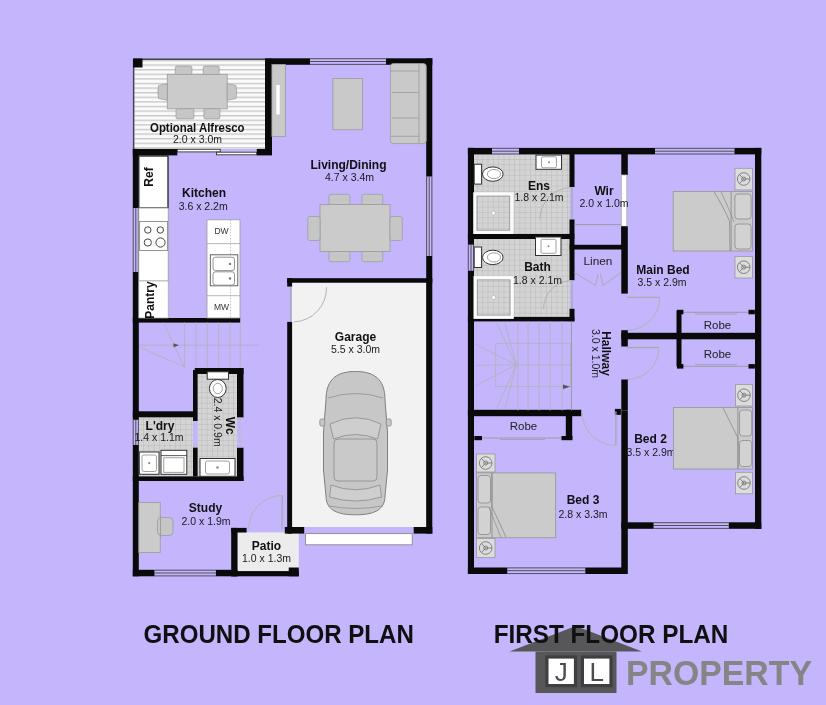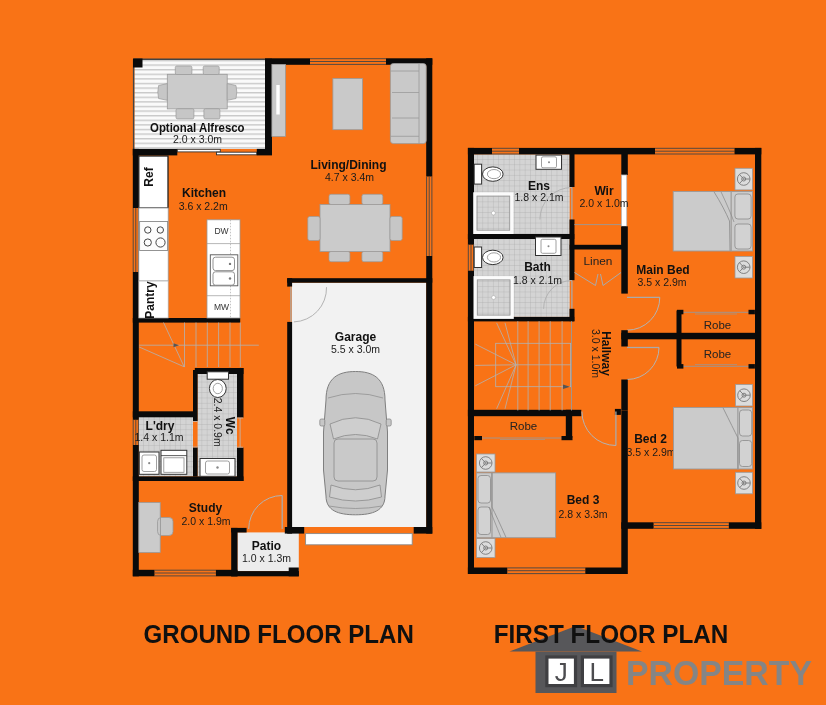--- a/index.html
+++ b/index.html
@@ -1,16 +1,16 @@
 <!DOCTYPE html>
 <html><head>
 <meta charset="utf-8">
 <style>
 html,body{margin:0;padding:0;background:#fff;-webkit-font-smoothing:antialiased;}
-#page{position:relative;width:826px;height:705px;background:#f97316;overflow:hidden;}
+#page{position:relative;width:826px;height:705px;background:#c4b5fd;overflow:hidden;}
 text{font-family:"Liberation Sans",sans-serif;}
 .lbl{font-weight:bold;font-size:12px;fill:#111;text-anchor:middle;}
 .dim{font-size:10.5px;fill:#1a1a1a;text-anchor:middle;}
 .sm{font-size:8.5px;fill:#333;text-anchor:middle;}
 .ttl{font-weight:bold;font-size:25px;fill:#101010;text-anchor:middle;}
 </style>
 </head>
 <body>
 <div id="page">
 <svg width="826" height="705" viewBox="0 0 826 705">

